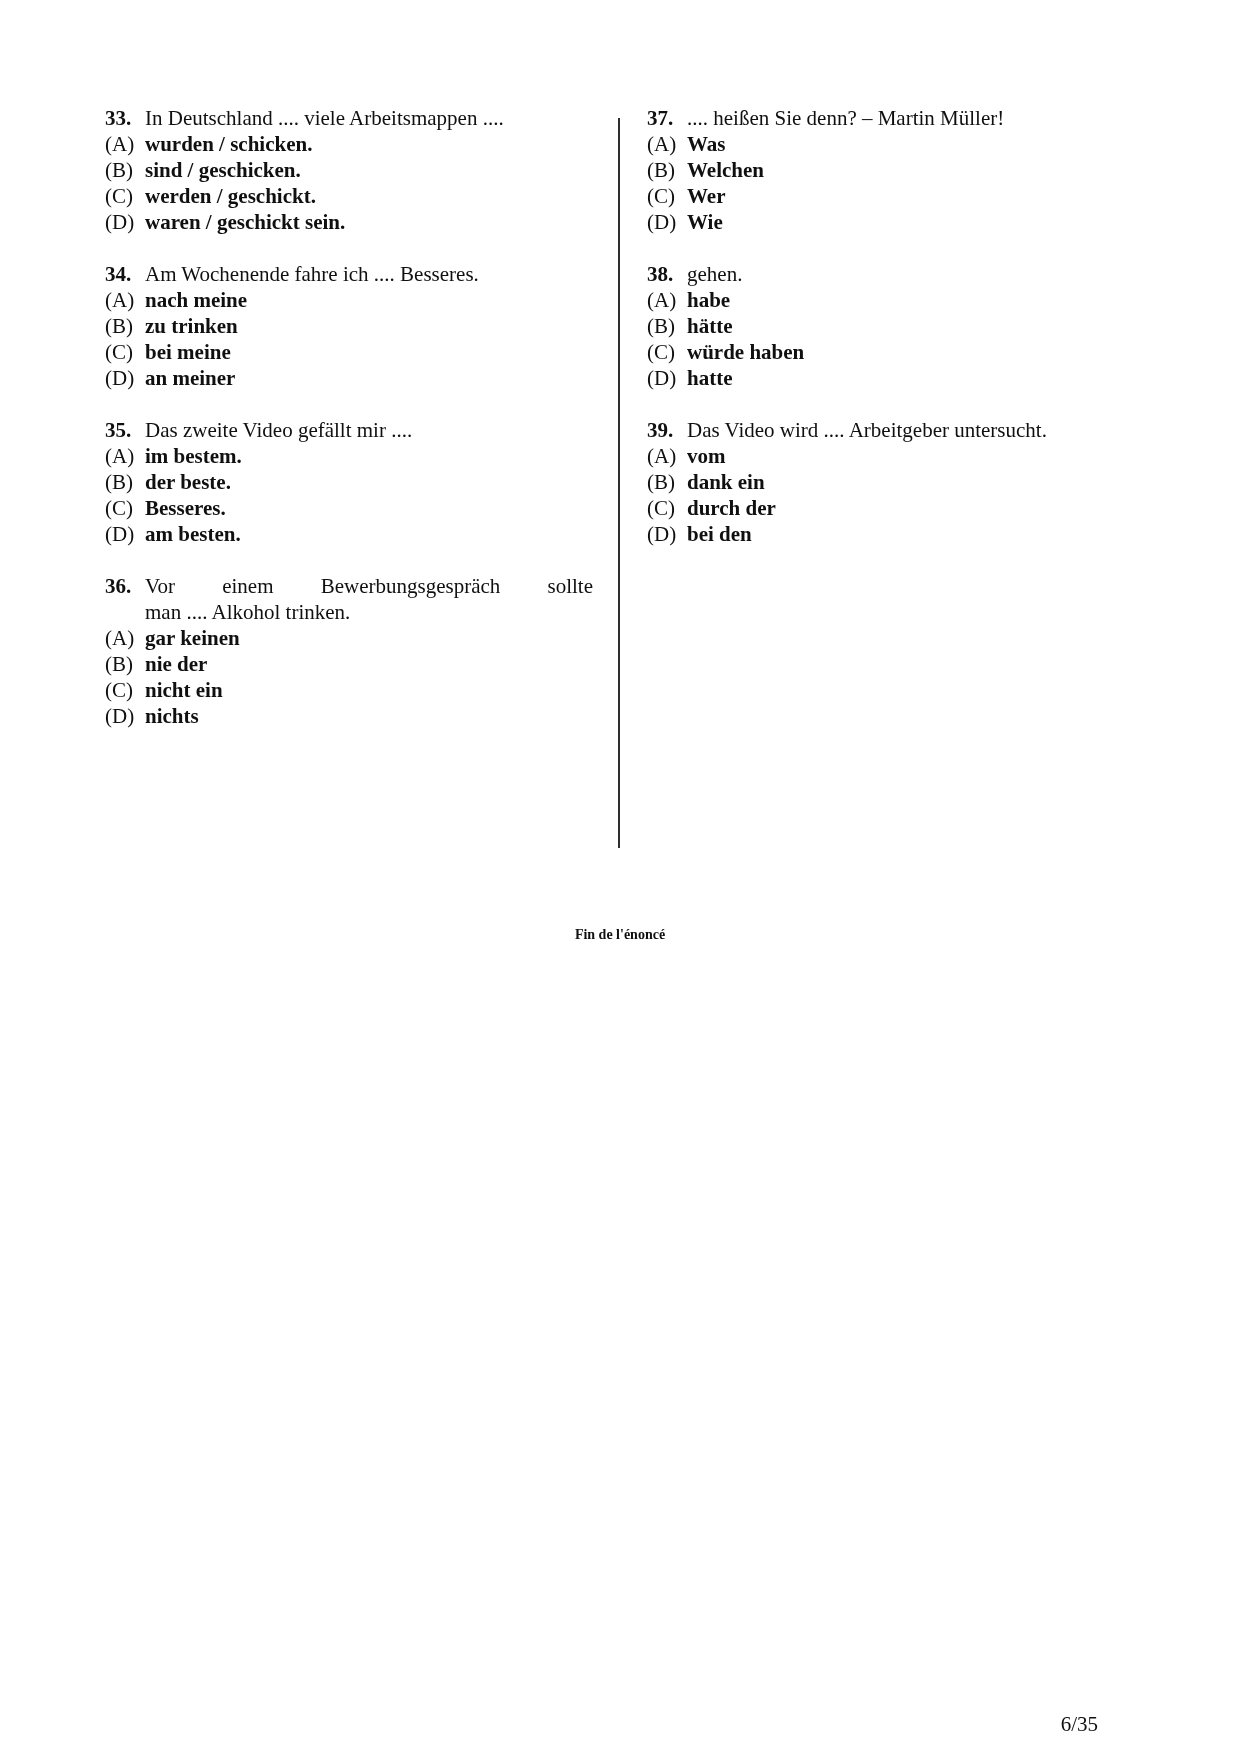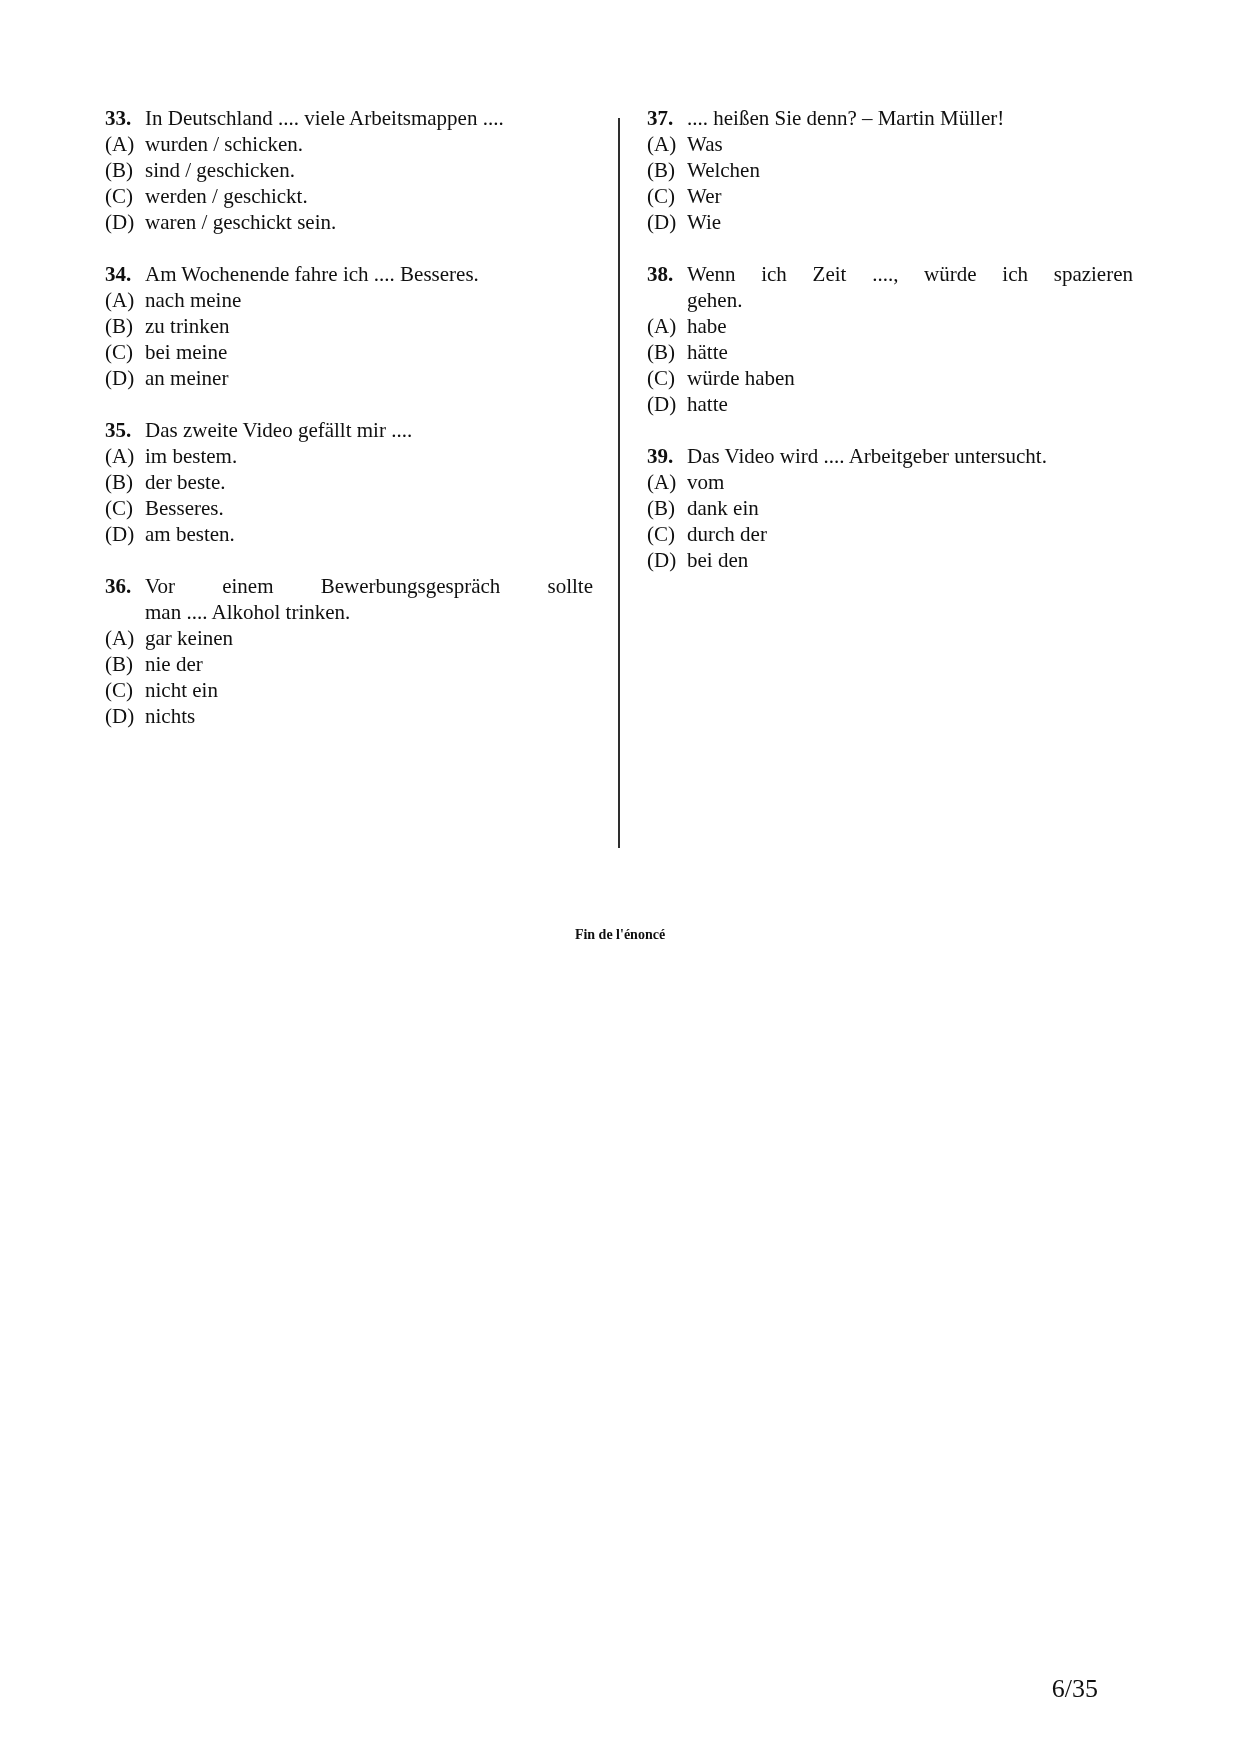--- a/index.html
+++ b/index.html
@@ -45,36 +45,36 @@
     width: 40px;
     font-weight: bold;
   }
   .qtext { flex: 1; min-width: 0; }
   .qline.justify {
     text-align: justify;
     text-align-last: justify;
   }
   .opt { display: flex; }
   .olabel { flex: none; width: 40px; }
-  .otext { flex: 1; }
+  .otext { flex: 1; font-weight: bold; }
   .fin {
     position: absolute;
     top: 922px;
     left: 0;
     width: 100%;
     text-align: center;
     font-weight: bold;
     font-size: 14px;
     line-height: 26px;
   }
   .pagenum {
     position: absolute;
-    top: 1676px;
+    top: 1711px;
     right: 142px;
-    font-size: 26px;
+    font-size: 21px;
     line-height: 26px;
   }
 </style>
 </head>
 <body>
 
 <div class="page">
   <div class="columns">
     <div class="col col-left">
   <div class="question">
@@ -212,21 +212,20 @@
               <span class="olabel">(D)</span>
               <span class="otext">Wie</span>
             </div>
           </div>
   </div>
 
   <div class="question">
     <div class="qrow">
       <span class="qnum">38.</span>
       <div class="qtext">
-              <div class="qline justify">Wenn ich Zeit ...., würde ich spazieren</div>
               <div class="qline">gehen.</div>
             </div>
     </div>
     <div class="options">
             <div class="opt">
               <span class="olabel">(A)</span>
               <span class="otext">habe</span>
             </div>
             <div class="opt">
               <span class="olabel">(B)</span>

